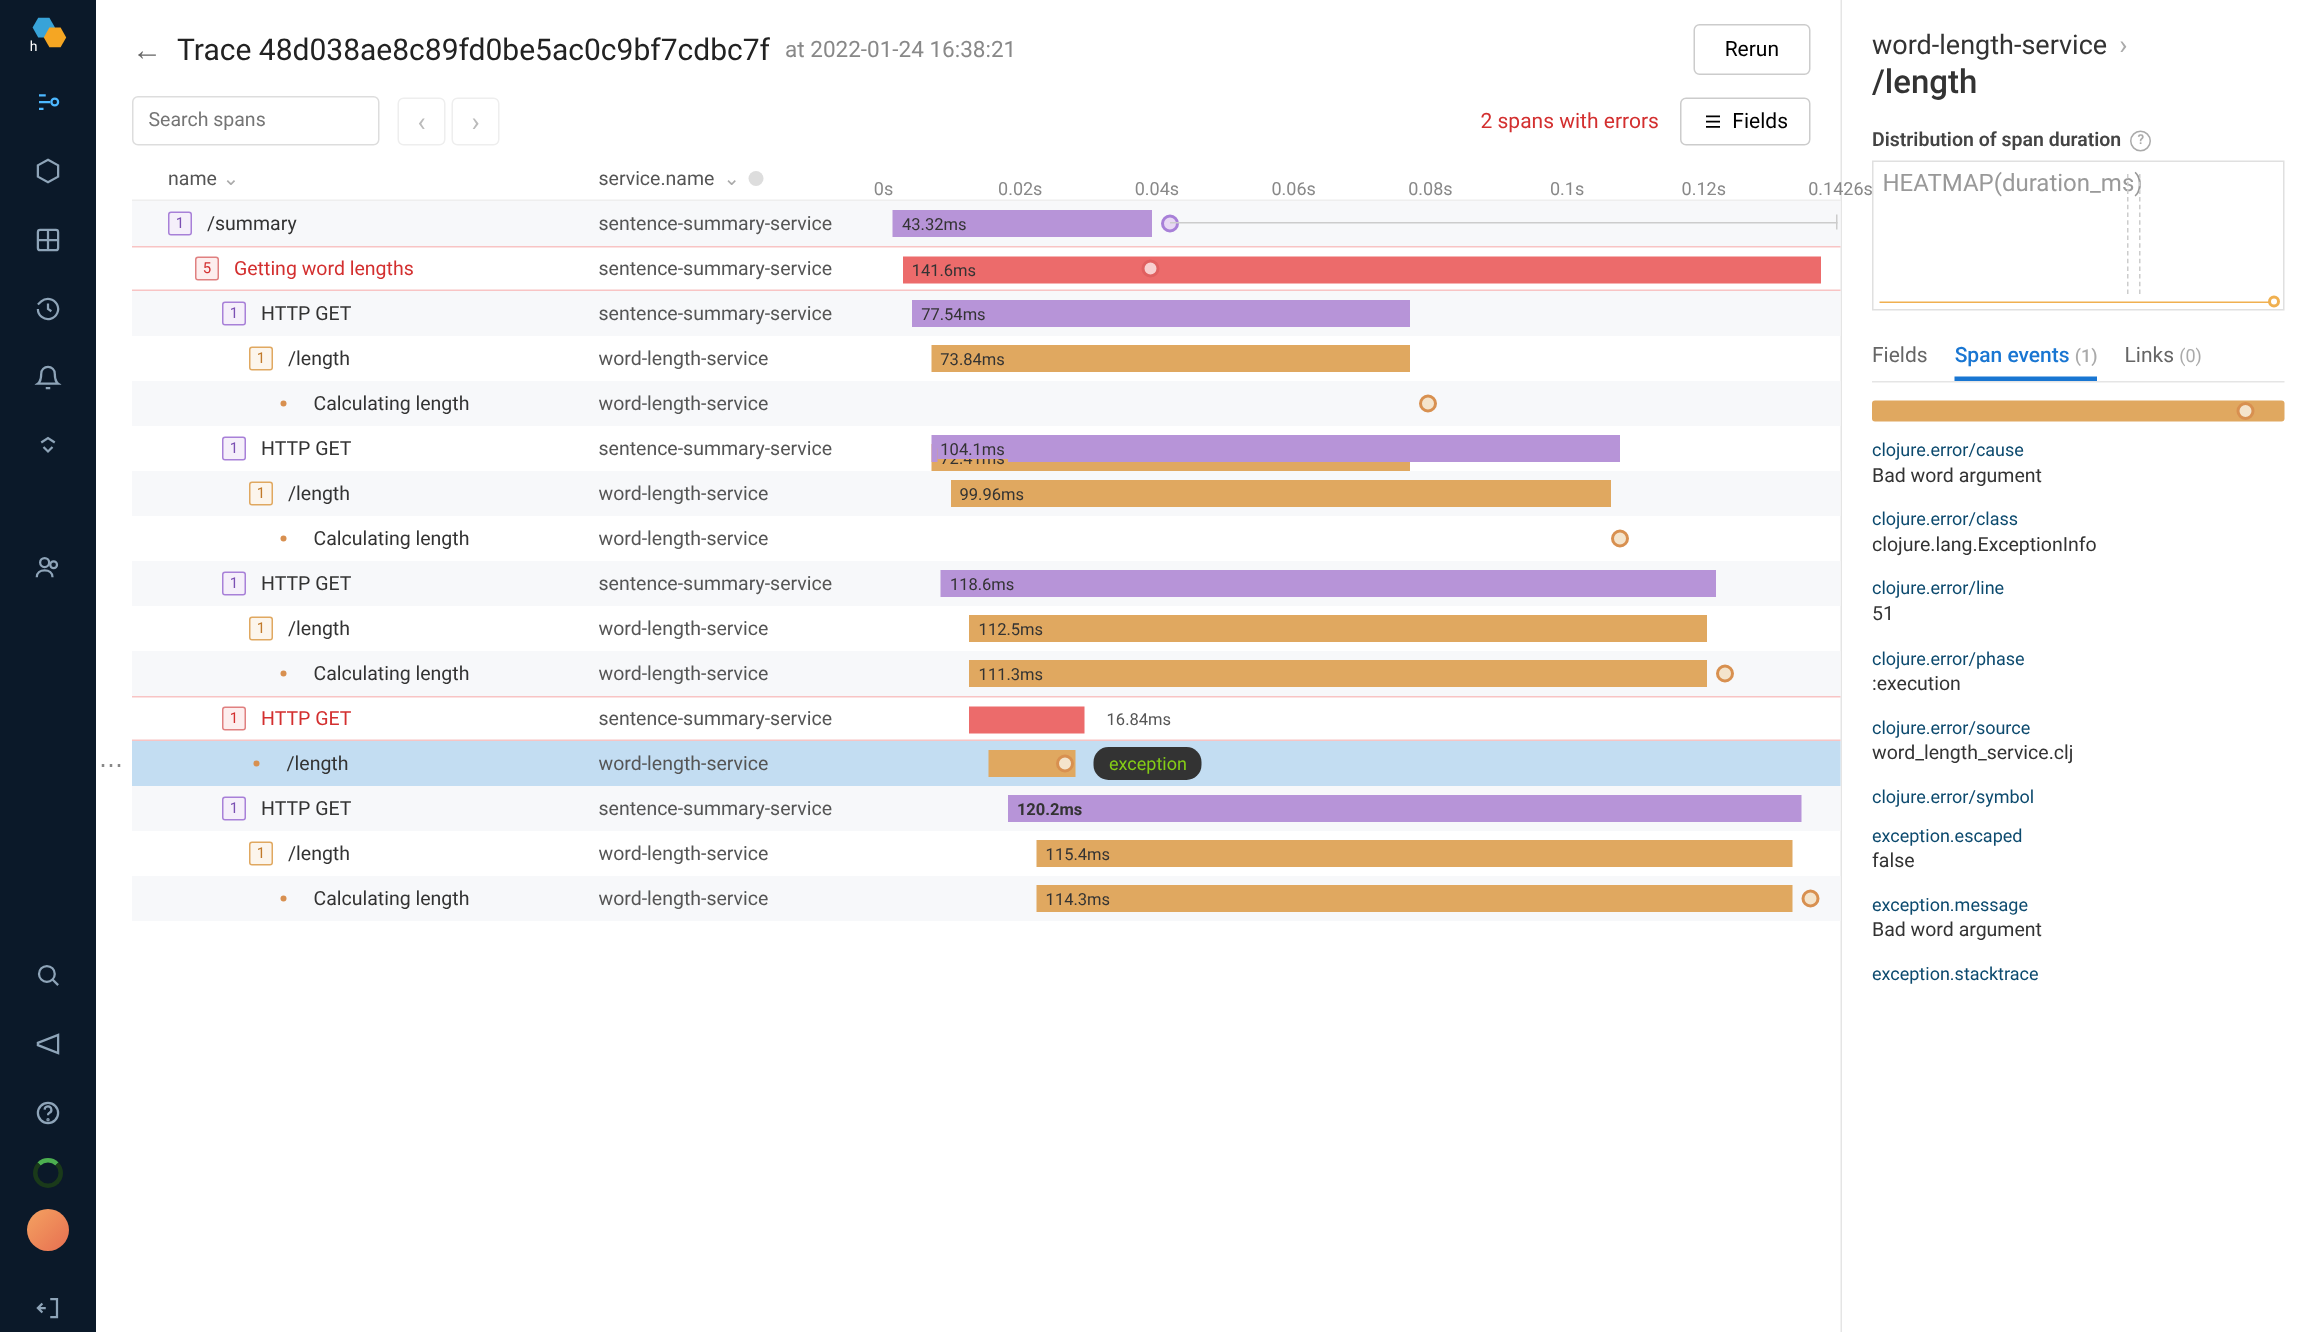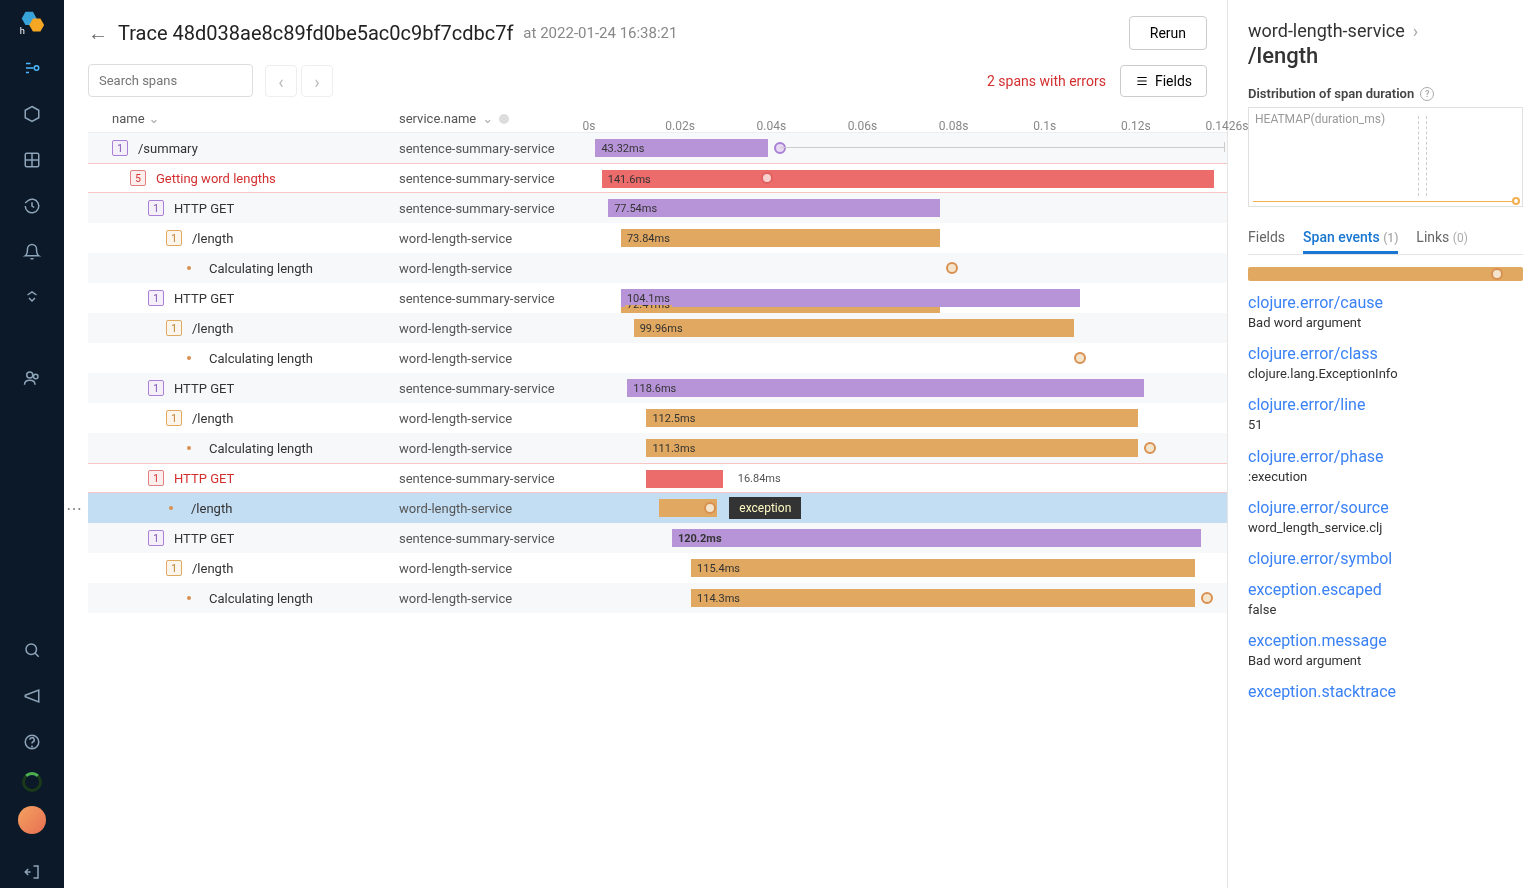--- a/index.html
+++ b/index.html
@@ -50,40 +50,40 @@
 .bar { position:absolute; height:18px; top:6px; display:flex; align-items:center; }
 .bar.purple { background:#b794d8; }
 .bar.orange { background:#e0a860; }
 .bar.red { background:#ec6b6b; }
 .bar-label { position:absolute; left:4px; font-size:11px; color:#333; z-index:2; background:inherit; padding:0 2px; }
 .bar-label.outside { position:absolute; font-size:11px; color:#555; background:transparent; }
 .handle { width:12px; height:12px; border-radius:50%; background:#fff; border:2px solid; position:absolute; top:50%; transform:translateY(-50%); }
 .handle.purple { border-color:#a880d8; background:#e8d8f4; }
 .handle.orange { border-color:#d89050; background:#f4e4cc; }
 .handle.red { border-color:#e06060; background:#f8d0d0; }
-.tooltip { position:absolute; background:#333; color:#fef9c3; padding:4px 10px; border-radius:0; font-size:12px; z-index:10; }
+.tooltip { position:absolute; background:#333; color:#84cc16; padding:4px 10px; border-radius:10px; font-size:12px; z-index:10; }
 .detail-panel { width:310px; border-left:1px solid #e5e5e5; padding:20px 14px 0 20px; display:flex; flex-direction:column; }
 .detail-breadcrumb { display:flex; align-items:center; gap:8px; font-size:18px; color:#333; margin-bottom:2px; }
 .detail-title { font-size:22px; font-weight:500; margin-bottom:18px; }
 .dist-label { font-size:13px; font-weight:600; color:#444; margin-bottom:6px; display:flex; align-items:center; gap:6px; }
 .dist-chart { border:1px solid #e0e0e0; height:100px; position:relative; margin-bottom:16px; }
-.dist-chart .heatmap-label { position:absolute; top:4px; left:6px; font-size:12px; color:#999; }
+.dist-chart .heatmap-label { position:absolute; top:4px; left:6px; font-size:16px; color:#999; }
 .dist-chart .line1 { position:absolute; left:62%; top:8px; bottom:10px; border-left:1px dashed #ccc; }
 .dist-chart .line2 { position:absolute; left:65%; top:8px; bottom:10px; border-left:1px dashed #ccc; }
 .dist-chart .axis { position:absolute; left:4px; right:4px; bottom:4px; height:1px; background:#f0b050; }
 .dist-chart .axis-dot { position:absolute; right:2px; bottom:1px; width:8px; height:8px; border-radius:50%; border:2px solid #f0b050; background:#fff; }
 .tabs { display:flex; gap:18px; border-bottom:1px solid #e5e5e5; margin-bottom:12px; }
 .tab { padding:6px 0; font-size:14px; color:#666; cursor:pointer; border-bottom:3px solid transparent; }
 .tab.active { color:#1976d2; border-bottom-color:#1976d2; font-weight:500; }
 .tab .count { color:#aaa; font-size:12px; }
 .mini-bar { height:14px; background:#e0a860; border-radius:2px; position:relative; margin-bottom:12px; }
 .mini-bar .mini-handle { width:12px; height:12px; border-radius:50%; background:#f4e4cc; border:2px solid #d89050; position:absolute; right:20px; top:1px; }
 .fields-list { flex:1; overflow-y:auto; padding-right:6px; }
 .field-item { margin-bottom:12px; }
-.field-key { font-size:16px; color:#3b82f6; margin-bottom:2px; }
+.field-key { font-size:12px; color:#0c4a6e; margin-bottom:2px; }
 .field-val { font-size:13px; color:#333; line-height:1.4; word-break:break-word; }
 svg.ic { width:18px; height:18px; }
 .info-circle{ display:inline-flex; width:14px; height:14px; border:1px solid #aaa; border-radius:50%; align-items:center; justify-content:center; font-size:9px; color:#aaa; }
 </style>
 </head>
 <body>
 
 <div class="app">
   <div class="sidebar">
     <div class="logo">

